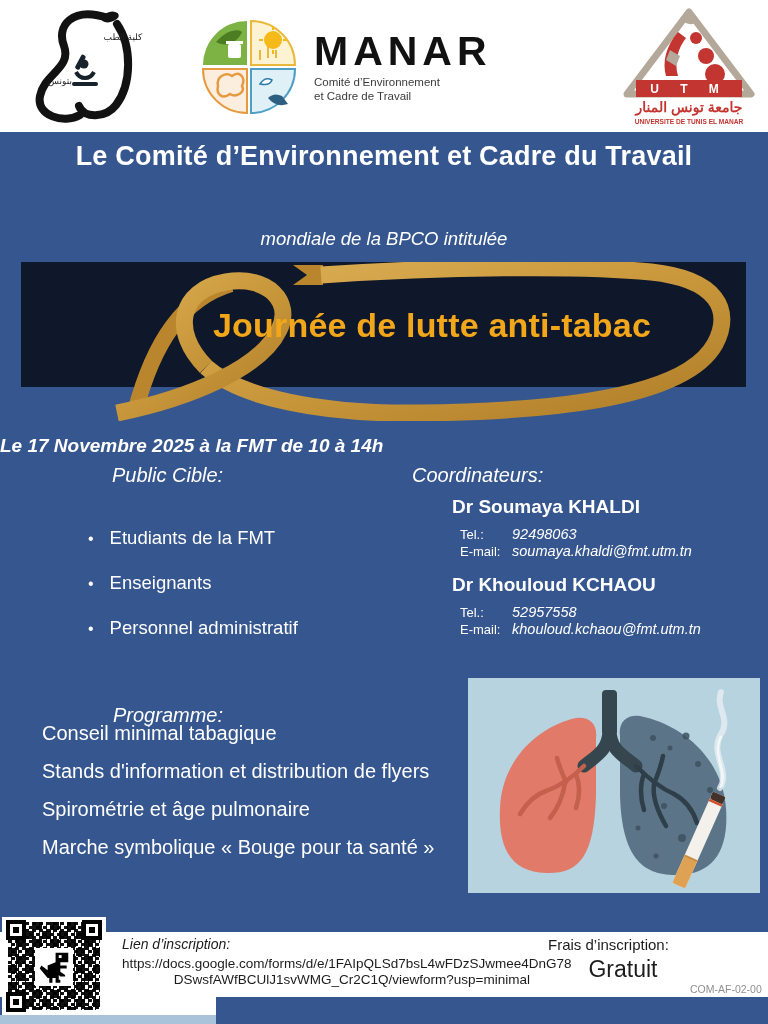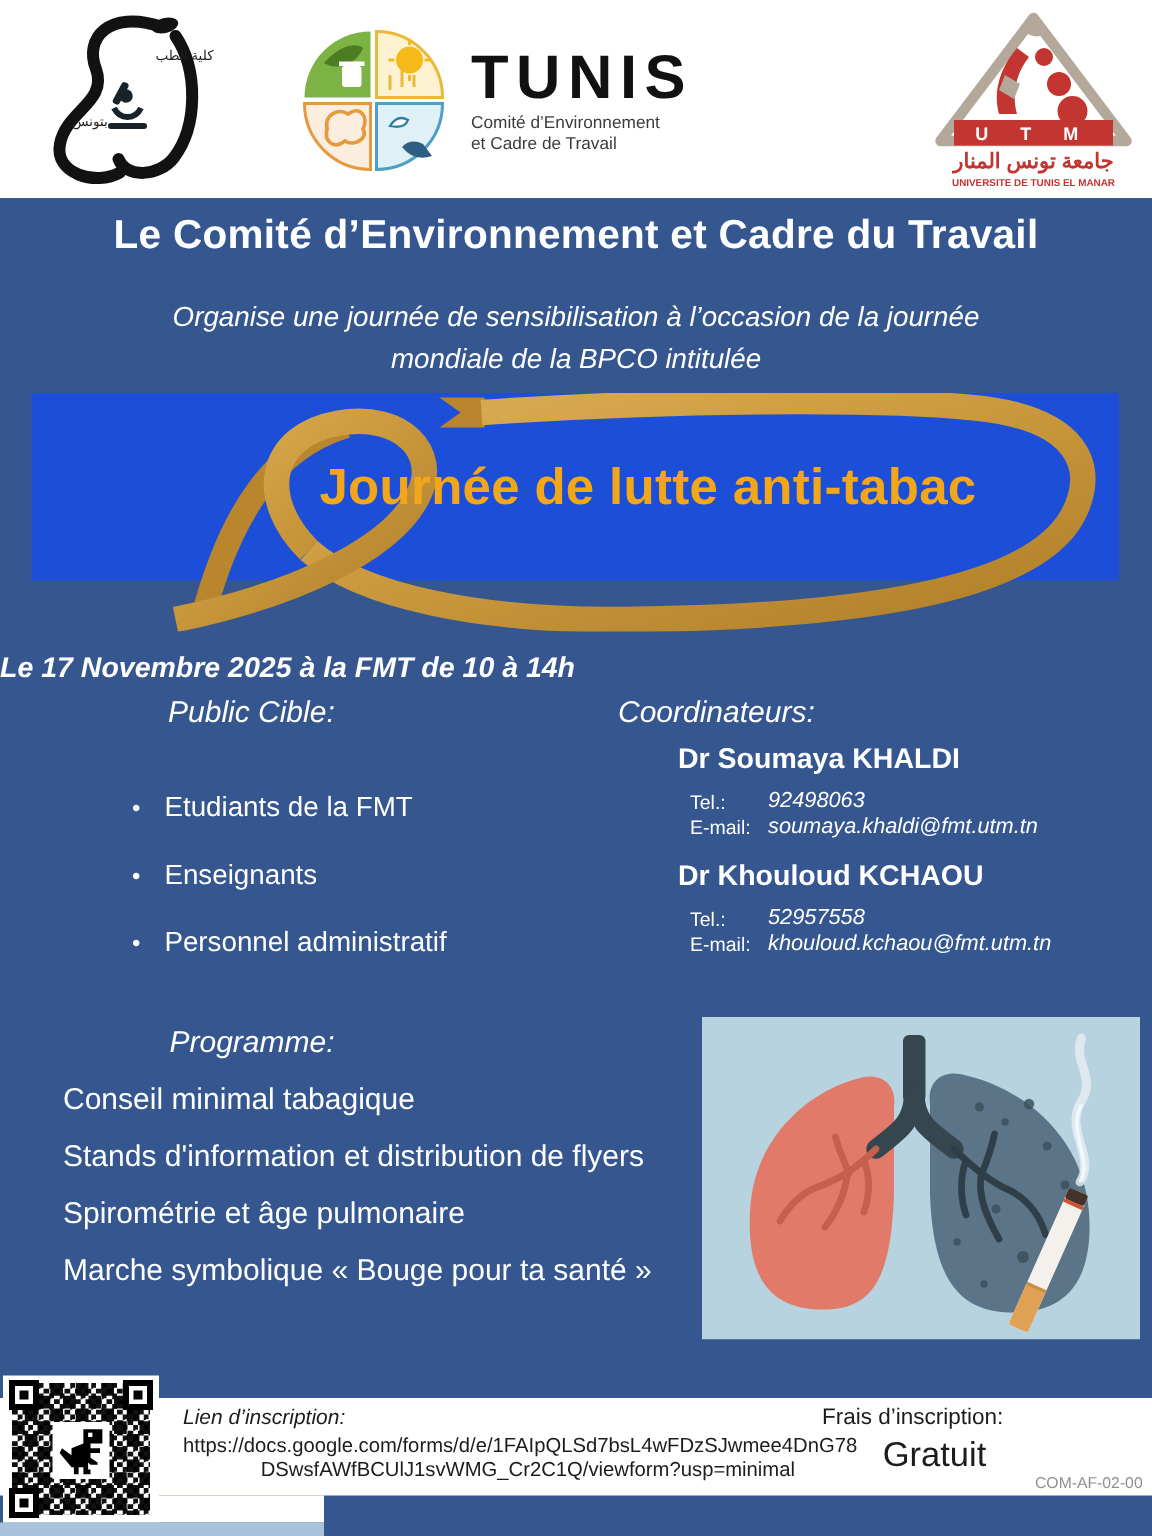--- a/index.html
+++ b/index.html
@@ -16,40 +16,40 @@
   .cect-text{position:absolute;left:116px;top:14px;width:210px;color:#161616;}
   .cect-acronym{font-size:41px;font-weight:bold;letter-spacing:5px;line-height:42px;color:#111;}
   .cect-caption{font-size:11.5px;line-height:13.5px;color:#3c3c3c;margin-top:4px;}
   .utm-logo{position:absolute;left:618px;top:4px;width:142px;height:124px;}
   
   .main-title{position:absolute;left:0;top:141px;width:768px;text-align:center;
     font-size:27px;font-weight:bold;letter-spacing:.2px;}
   .subtitle{position:absolute;left:64px;top:197px;width:640px;text-align:center;
     font-size:18.5px;font-style:italic;line-height:28px;}
   
-  .banner{position:absolute;left:21px;top:262px;width:725px;height:125px;background:#1d4ed8;}
+  .banner{position:absolute;left:21px;top:262px;width:725px;height:125px;background:#0f172a;}
   .banner svg{position:absolute;left:0;top:0;}
   .banner-title{position:absolute;left:178px;top:44px;width:466px;text-align:center;
     font-size:34px;font-weight:bold;color:#F2A71B;letter-spacing:.2px;}
   
   .date-line{position:absolute;left:0;top:435px;width:768px;text-align:left;
     font-size:19px;font-weight:bold;font-style:italic;}
   .h-public{position:absolute;left:112px;top:464px;font-size:20px;font-style:italic;}
   .h-coord{position:absolute;left:412px;top:464px;font-size:20px;font-style:italic;}
   .public-list{position:absolute;left:88px;top:527px;list-style:none;margin:0;padding:0;}
   .public-list li{font-size:18.5px;margin-bottom:23px;}
   .public-list li::before{content:"•";margin-right:16px;font-size:16px;}
   .coordinators{position:absolute;left:452px;top:496px;width:300px;}
   .person-name{font-size:19px;font-weight:bold;margin:0 0 8px 0;}
   .person{margin-bottom:14px;}
   .contact-row{display:flex;margin-left:8px;line-height:17px;}
   .contact-label{font-size:13px;width:52px;flex:none;}
   .contact-value{font-size:14.5px;font-style:italic;}
   
-  .h-prog{position:absolute;left:113px;top:684px;font-size:20px;font-style:italic;}
+  .h-prog{position:absolute;left:113px;top:704px;font-size:20px;font-style:italic;}
   .prog-list{position:absolute;left:42px;top:722px;list-style:none;margin:0;padding:0;}
   .prog-list li{font-size:20px;margin-bottom:15px;}
   
   .lungs{position:absolute;left:468px;top:678px;width:292px;height:215px;}
   
   .footer-band{position:absolute;left:0;top:932px;width:768px;height:65px;background:#ffffff;color:#1c1c1c;}
   .lien-label{position:absolute;left:122px;top:4px;font-size:14px;font-style:italic;}
   .url-block{position:absolute;left:122px;top:24px;width:408px;font-size:13.5px;line-height:16px;
     text-align:right;color:#1c1c1c;}
   .frais-label{position:absolute;left:548px;top:4px;font-size:15px;}
@@ -108,21 +108,21 @@
             <line x1="75" y1="34" x2="75" y2="38"></line>
           <line x1="61" y1="24" x2="65" y2="24"></line>
             <line x1="85" y1="24" x2="89" y2="24"></line>
         </g>
         <path d="M62,44 L62,34 M70,42 L70,30 M78,42 L78,34" stroke="#E9B93C" stroke-width="2"></path>
         <path d="M20,70 C18,60 28,56 34,60 C42,54 48,62 44,70 C48,76 38,82 32,78 C24,84 18,78 20,70 Z" fill="none" stroke="#E59A3F" stroke-width="2.5"></path>
         <path d="M62,68 q5,-8 12,-4 q-2,6 -12,4 Z" fill="#ffffff" stroke="#2d7da8" stroke-width="1.5"></path>
         <path d="M70,82 q6,-6 14,-2 l6,8 q-12,4 -20,-6 Z" fill="#2d5f82"></path>
       </svg>
       <div class="cect-text">
-        <div class="cect-acronym">TUNIS</div>
+        <div class="cect-acronym">MANAR</div>
         <div class="cect-caption">
           <div>Comité d’Environnement</div>
           <div>et Cadre de Travail</div>
         </div>
       </div>
     </div>
 
     <div class="utm-logo">
       <svg width="142" height="124" viewBox="0 0 142 124">
         <path d="M71,8 L133,90 L9,90 Z" fill="none" stroke="#B3A89A" stroke-width="7" stroke-linejoin="round"></path>
@@ -135,21 +135,21 @@
         <rect x="18" y="76" width="106" height="17" fill="#C23530"></rect>
         <text x="71" y="89" font-size="12" font-weight="bold" fill="#ffffff" text-anchor="middle" letter-spacing="9">U T M</text>
         <text x="71" y="108" font-size="14" font-weight="bold" fill="#C23530" text-anchor="middle">جامعة تونس المنار</text>
         <text x="71" y="120" font-size="6.6" font-weight="bold" fill="#C23530" text-anchor="middle">UNIVERSITE DE TUNIS EL MANAR</text>
       </svg>
     </div>
   </div>
 
   <div class="main-title">Le Comité d’Environnement et Cadre du Travail</div>
   <div class="subtitle">
-    <span>Organise une journée de sensibilisation à l’occasion de la journée</span><br>
+    <br>
     <span>mondiale de la BPCO intitulée</span>
   </div>
 
   <div class="banner">
     <svg width="725" height="159" viewBox="0 0 725 159">
       <defs>
         <linearGradient id="goldg" x1="0" y1="0" x2="1" y2="1">
           <stop offset="0" stop-color="#DCAF55"></stop>
           <stop offset="0.5" stop-color="#C9973B"></stop>
           <stop offset="1" stop-color="#AE7D28"></stop>

